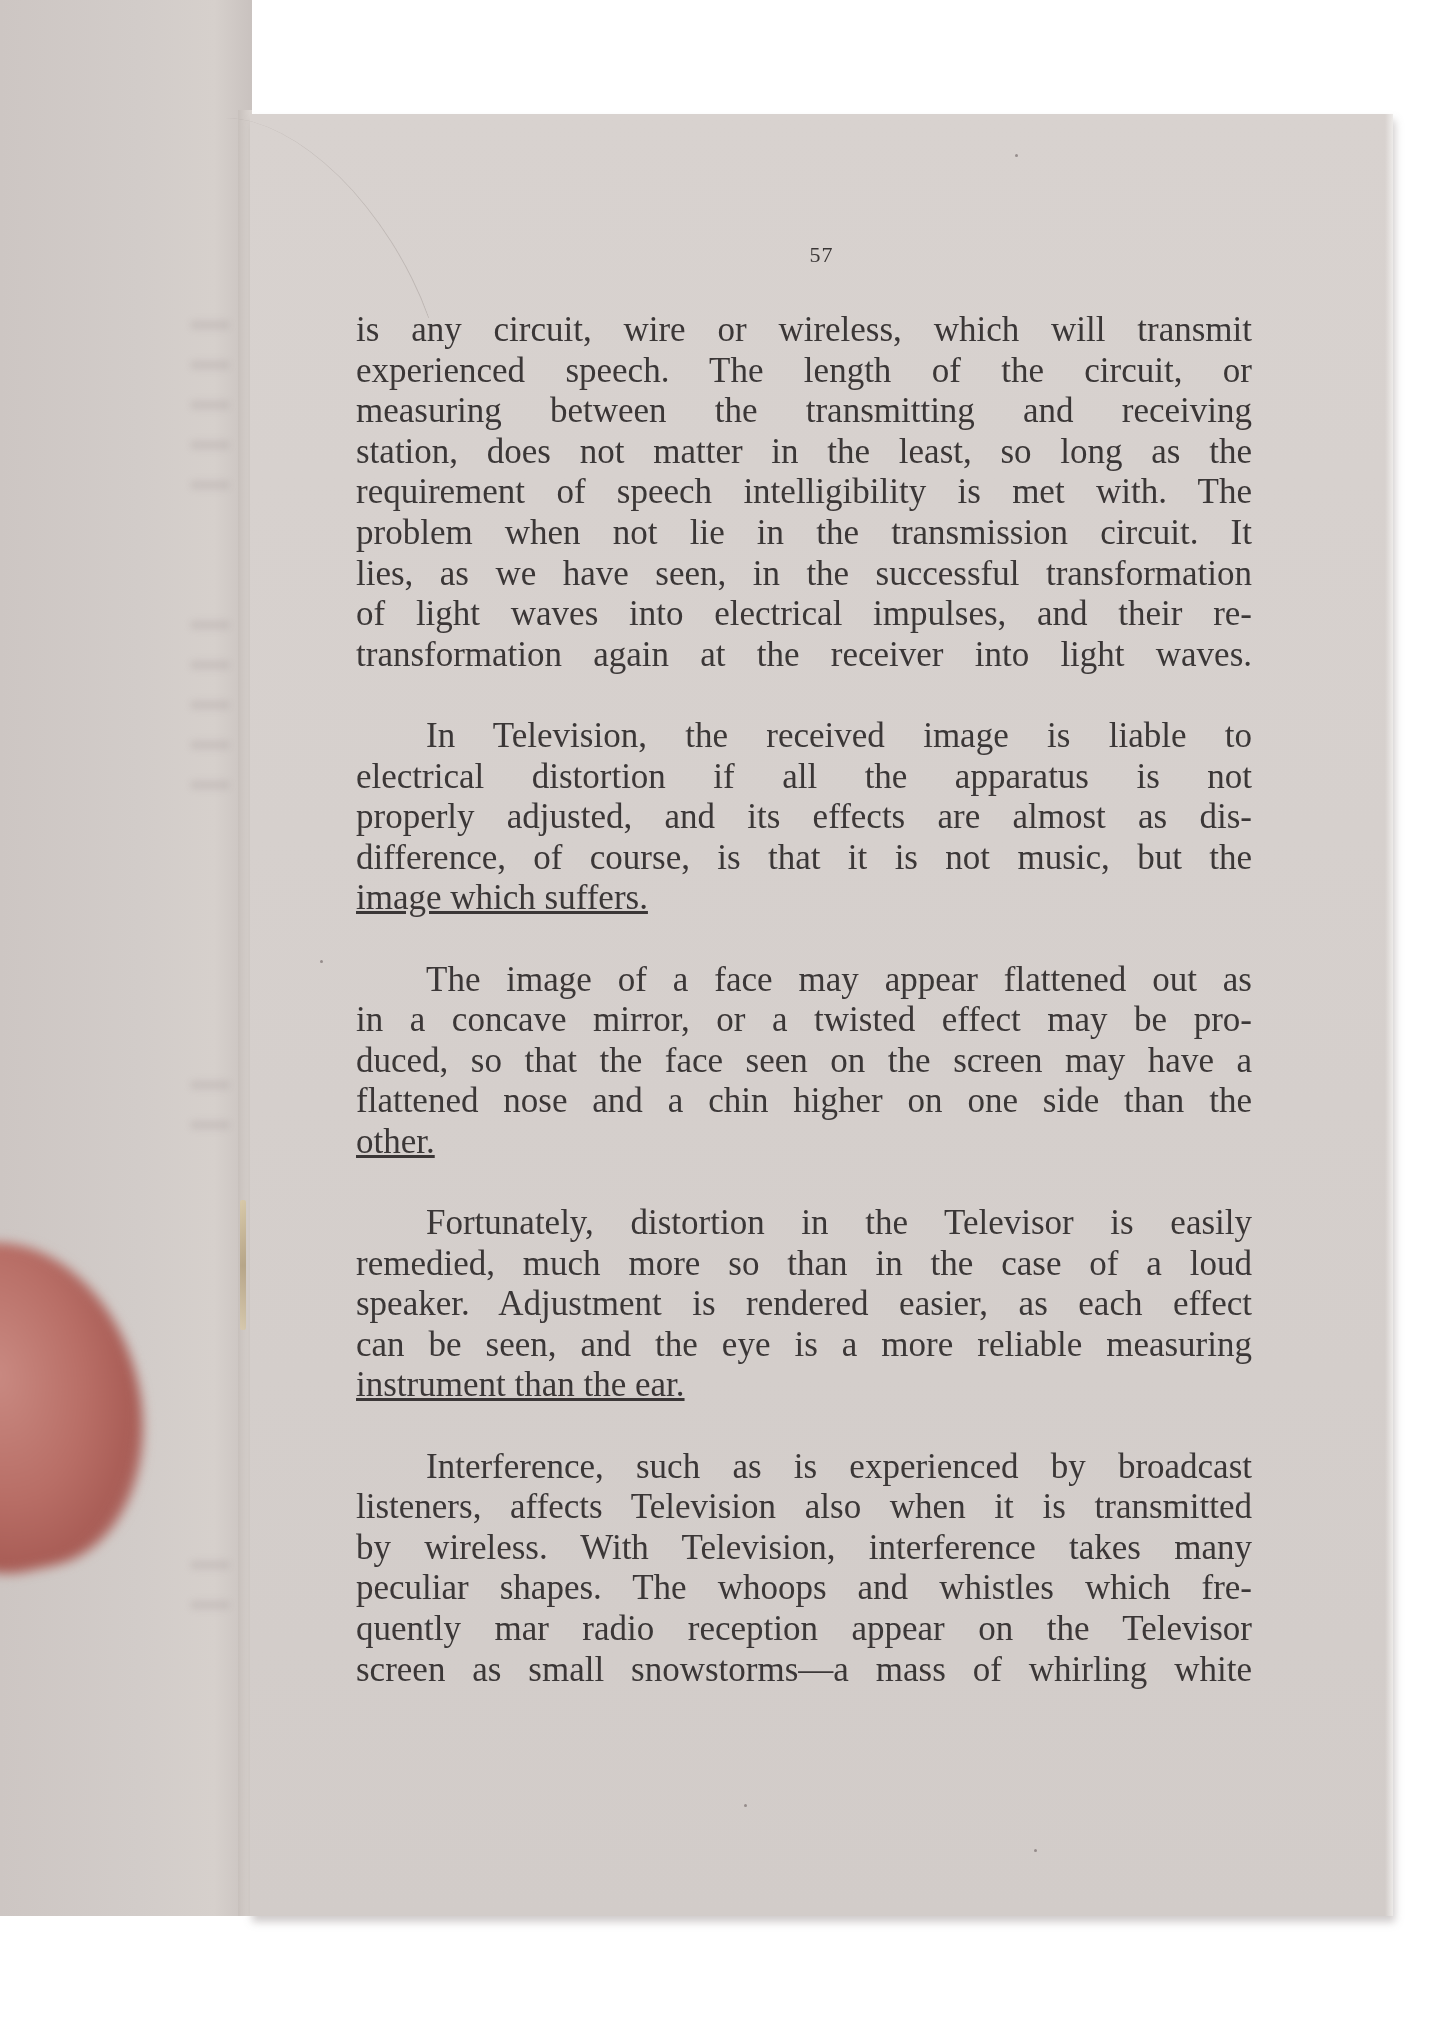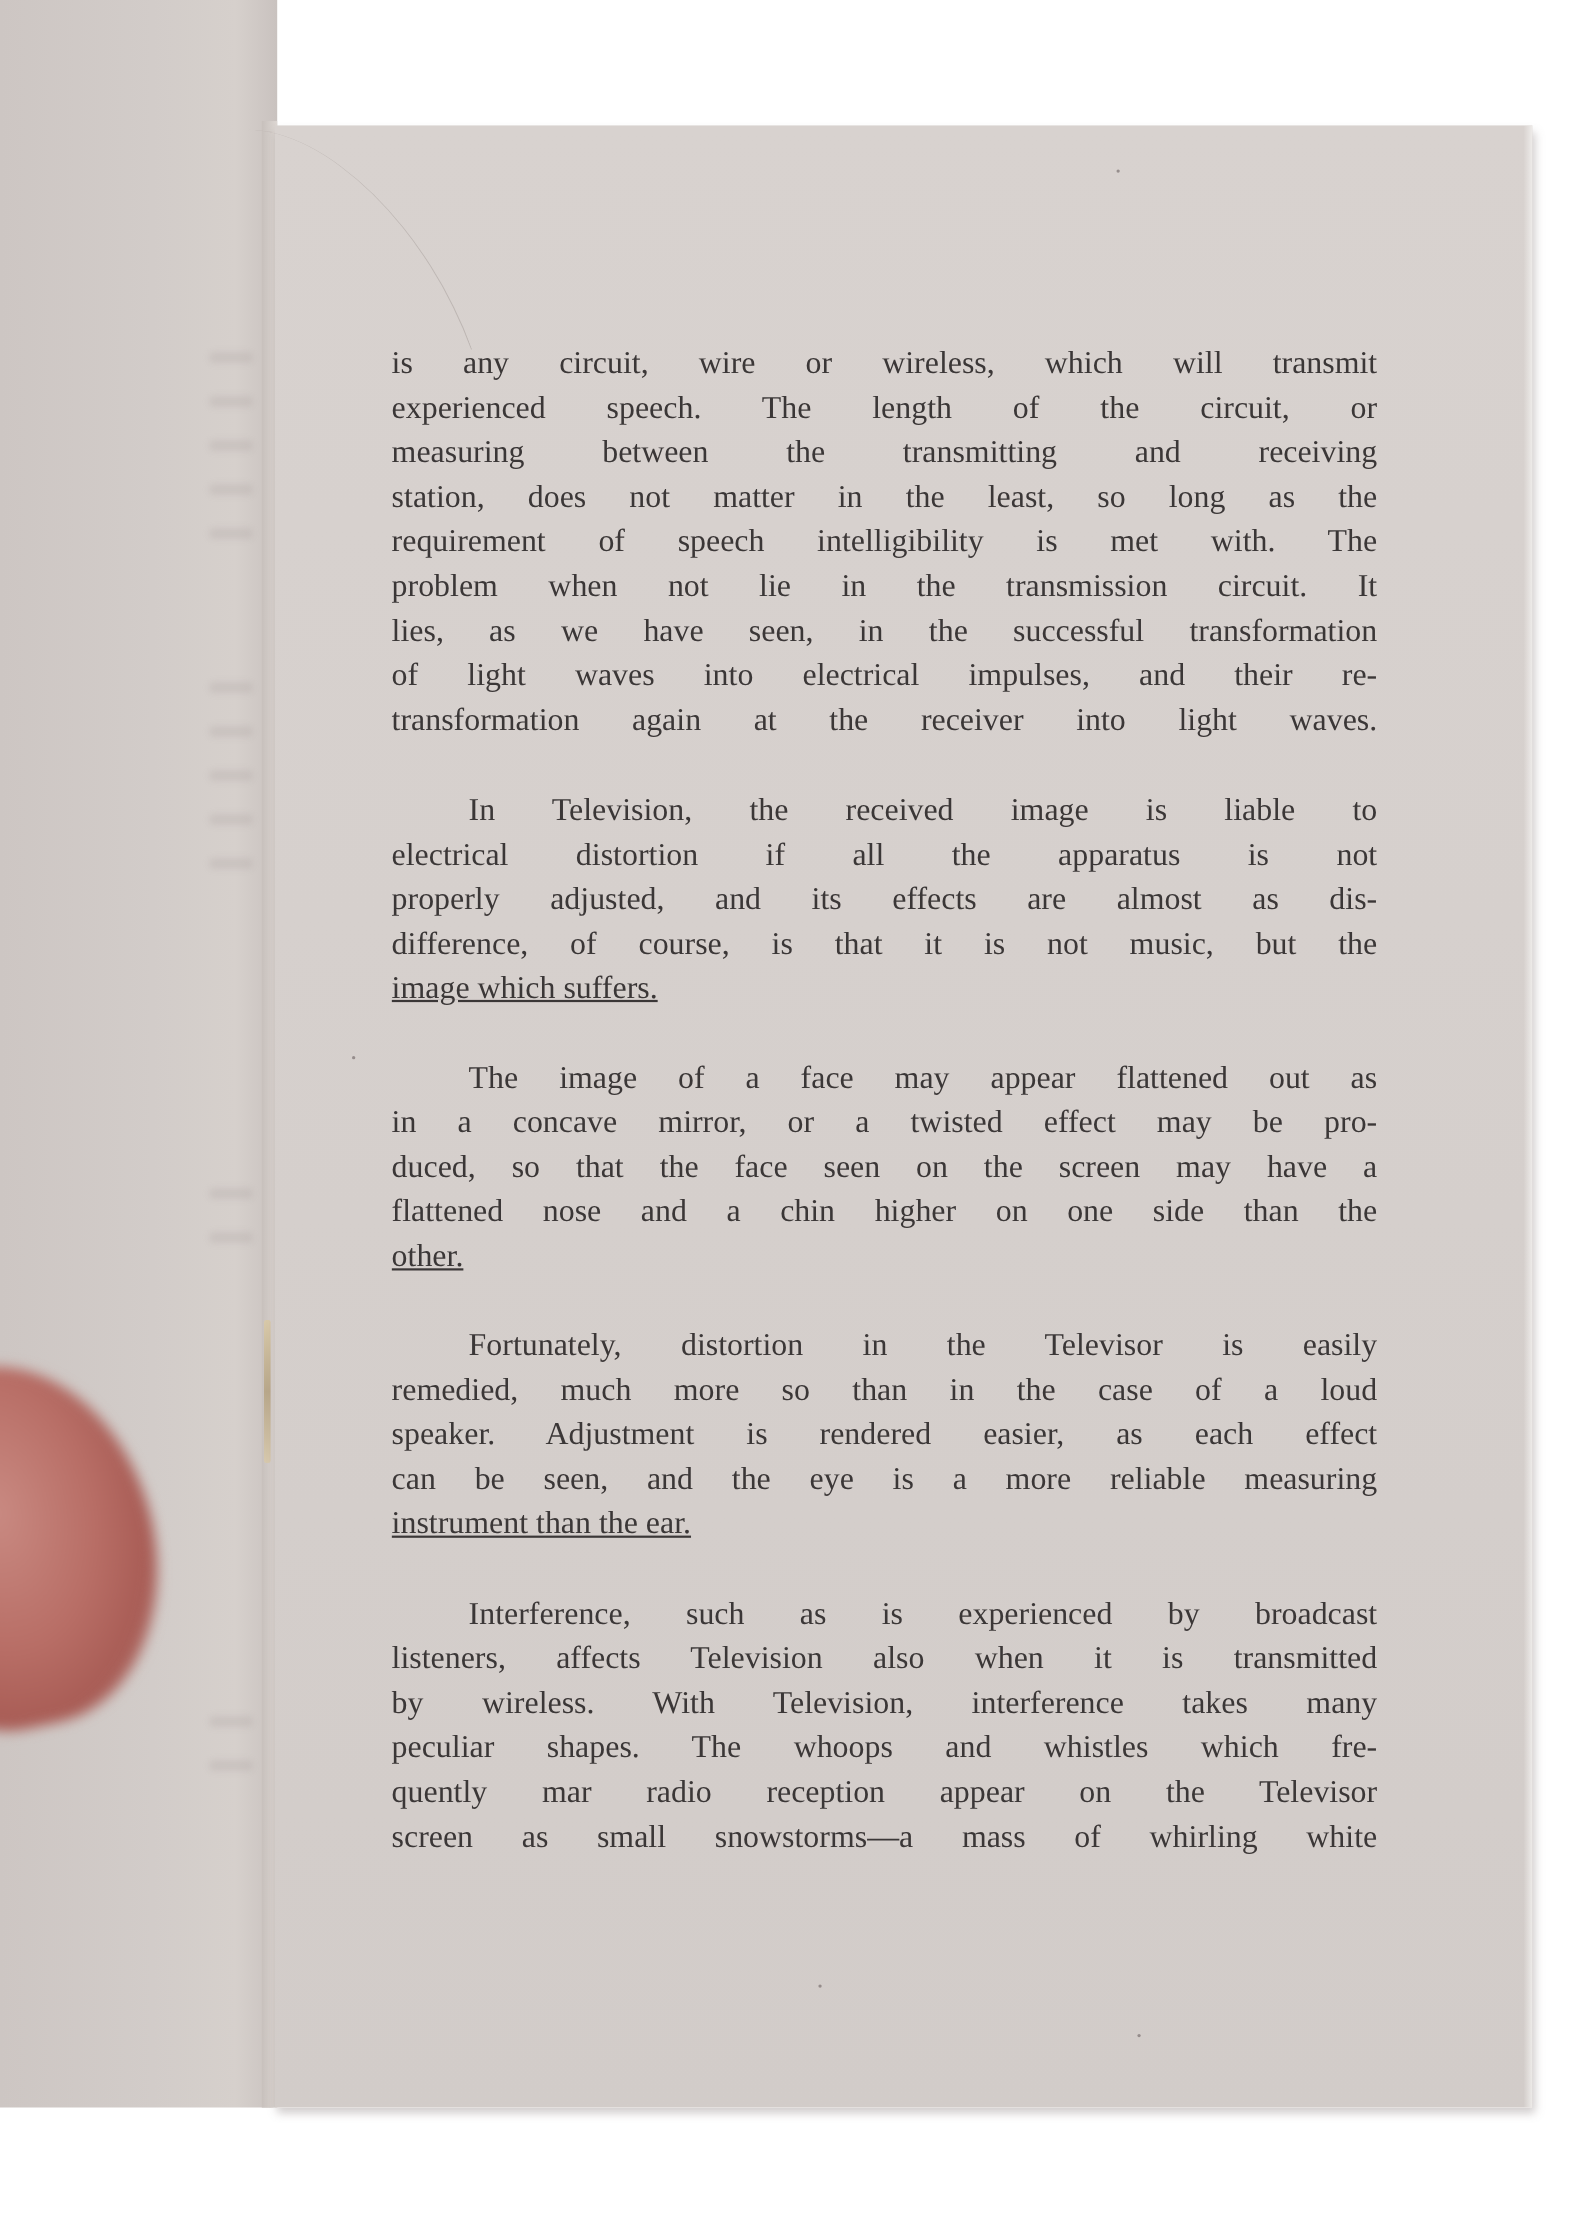--- a/index.html
+++ b/index.html
@@ -89,21 +89,21 @@
       text-align: center;
       font-size: 22px;
       color: #3a3636;
       letter-spacing: 1px;
     }
     .text-block {
       position: absolute;
       left: 106px;
       top: 196px;
       width: 896px;
-      font-size: 29px;
+      font-size: 35px;
       line-height: 40.6px;
       color: #3b3737;
       text-align: justify;
       text-align-last: justify;
     }
     .paragraph {
       margin: 0 0 40.6px 0;
     }
     .line {
       display: block;
@@ -159,20 +159,21 @@
   <div class="ghost-line" style="top:1560px"></div>
   <div class="ghost-line" style="top:1600px"></div>
 </div>
 
 <div class="gutter"></div>
 <div class="binding-thread"></div>
 
 <div class="right-page">
   <div class="page-fold"></div>
 
+  <div class="page-number">57</div>
 
   <div class="text-block">
     <div class="paragraph">
       <span class="line">is any circuit, wire or wireless, which will transmit</span>
       <span class="line">experienced speech.  The length of the circuit, or</span>
       <span class="line">measuring between the transmitting and receiving</span>
       <span class="line">station, does not matter in the least, so long as the</span>
       <span class="line">requirement of speech intelligibility is met with.  The</span>
       <span class="line">problem when not lie in the transmission circuit.  It</span>
       <span class="line">lies, as we have seen, in the successful transformation</span>

